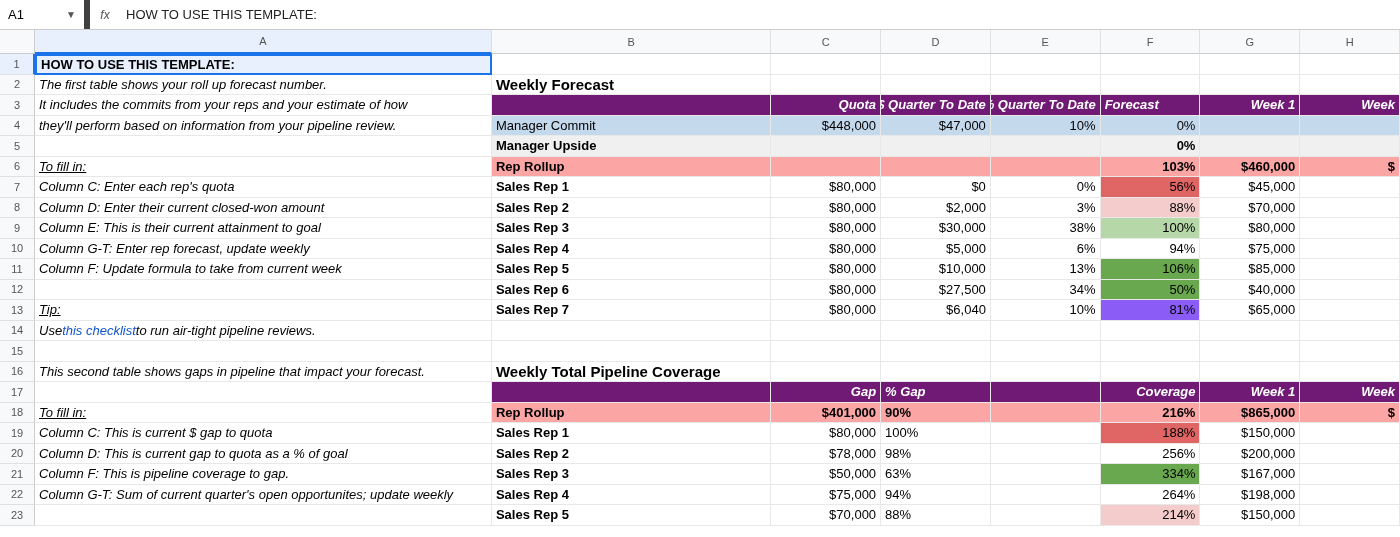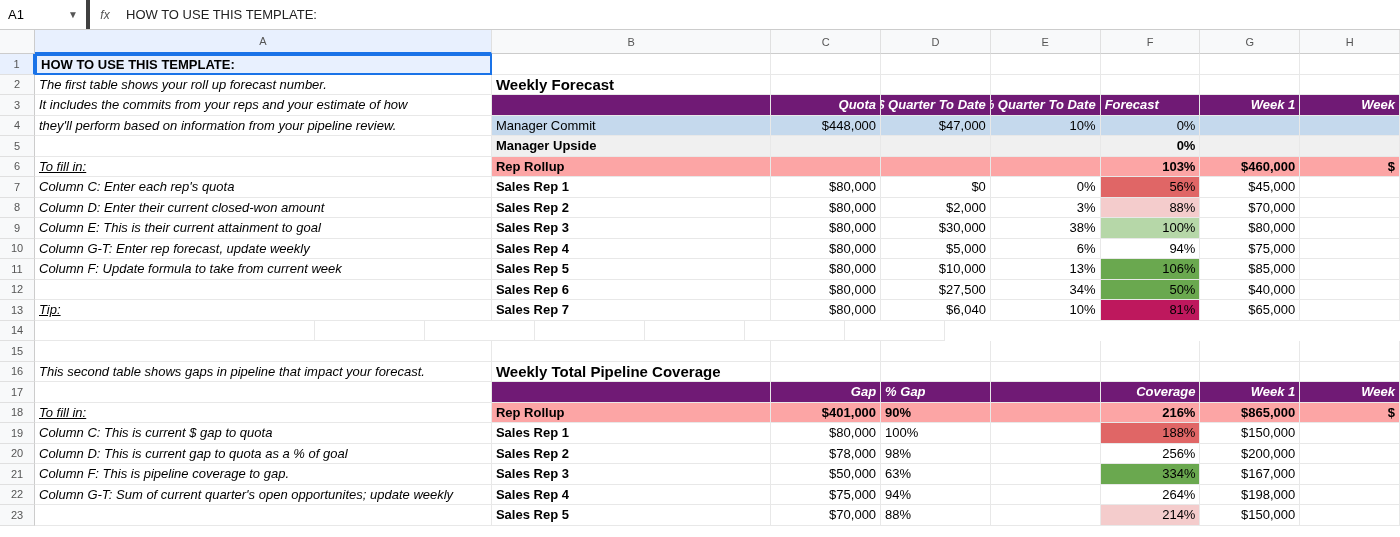--- a/index.html
+++ b/index.html
@@ -1,18 +1,18 @@
 <!DOCTYPE html>
 <html><head>
 <meta charset="utf-8">
 <style>
   * { box-sizing: border-box; margin: 0; padding: 0; }
   body { font-family: Arial, sans-serif; font-size: 13px; color: #000; background: #fff; width: 1400px; }
   .formula-bar { display: flex; align-items: center; height: 30px; border-bottom: 1px solid #ccc; }
-  .name-box { width: 90px; padding: 0 8px; display: flex; align-items: center; justify-content: space-between; border-right: 4px solid #404040; height: 100%; }
+  .name-box { width: 90px; padding: 0 8px; display: flex; align-items: center; justify-content: space-between; border-right: 6px solid #404040; height: 100%; }
   .name-box-dropdown { color: #555; font-size: 10px; }
   .fx-icon { width: 30px; text-align: center; font-style: italic; color: #555; font-size: 12px; }
   .formula-input { flex: 1; padding: 0 6px; color: #222; }
   .sheet { display: flex; }
   .row-headers { width: 35px; background: #f8f9fa; }
   .corner { height: 24px; border-right: 1px solid #ccc; border-bottom: 1px solid #ccc; }
   .row-header { height: 20.5px; display: flex; align-items: center; justify-content: center; font-size: 11px; color: #555; border-right: 1px solid #ccc; border-bottom: 1px solid #e0e0e0; }
   .grid { flex: 1; overflow: hidden; }
   .col-headers { display: flex; height: 24px; background: #f8f9fa; }
   .col-header { display: flex; align-items: center; justify-content: center; font-size: 11px; color: #555; border-right: 1px solid #e0e0e0; border-bottom: 1px solid #ccc; }
@@ -37,21 +37,21 @@
   .link { color: #1155cc; }
   .hdr-dark { background: #701a75; color: #fff; font-weight: bold; font-style: italic; }
   .hdr-dark.left { justify-content: flex-start; }
   .mgr-commit { background: #c5d9ed; font-weight: normal; }
   .mgr-upside { background: #f0f0f0; font-weight: bold; }
   .rollup { background: #fca5a5; font-weight: bold; }
   .pct-red-dark { background: #e06666; }
   .pct-red-light { background: #f4cccc; }
   .pct-green-light { background: #b6d7a8; }
   .pct-green-dark { background: #6aa84f; color:#000;padding-left:12px; }
-  .pct-green-mid { background: #be185d; }
+  .pct-green-mid { background: #8b5cf6; }
   .section-title { font-weight: bold; font-size: 15px; }
   .bleft { justify-content: flex-start; }
 </style>
 </head>
 <body>
 
 <div class="formula-bar">
   <div class="name-box">
     <span>A1</span>
     <span class="name-box-dropdown">▼</span>
@@ -225,20 +225,21 @@
           <div class="cell cell-A italic underline">Tip:</div>
           <div class="cell cell-B bold bleft">Sales Rep 7</div>
           <div class="cell cell-cde">$80,000</div>
           <div class="cell cell-cde">$6,040</div>
           <div class="cell cell-cde">10%</div>
           <div class="cell cell-F pct-green-mid">81%</div>
           <div class="cell cell-GH">$65,000</div>
           <div class="cell cell-GH"></div>
         </div>
         <div class="row">
+          <div class="cell cell-A italic">Use <span class="link">this checklist</span> to run air-tight pipeline reviews.</div>
           <div class="cell cell-B"></div>
           <div class="cell cell-cde"></div>
           <div class="cell cell-cde"></div>
           <div class="cell cell-cde"></div>
           <div class="cell cell-F"></div>
           <div class="cell cell-GH"></div>
           <div class="cell cell-GH"></div>
         </div>
         <div class="row">
           <div class="cell cell-A"></div>

